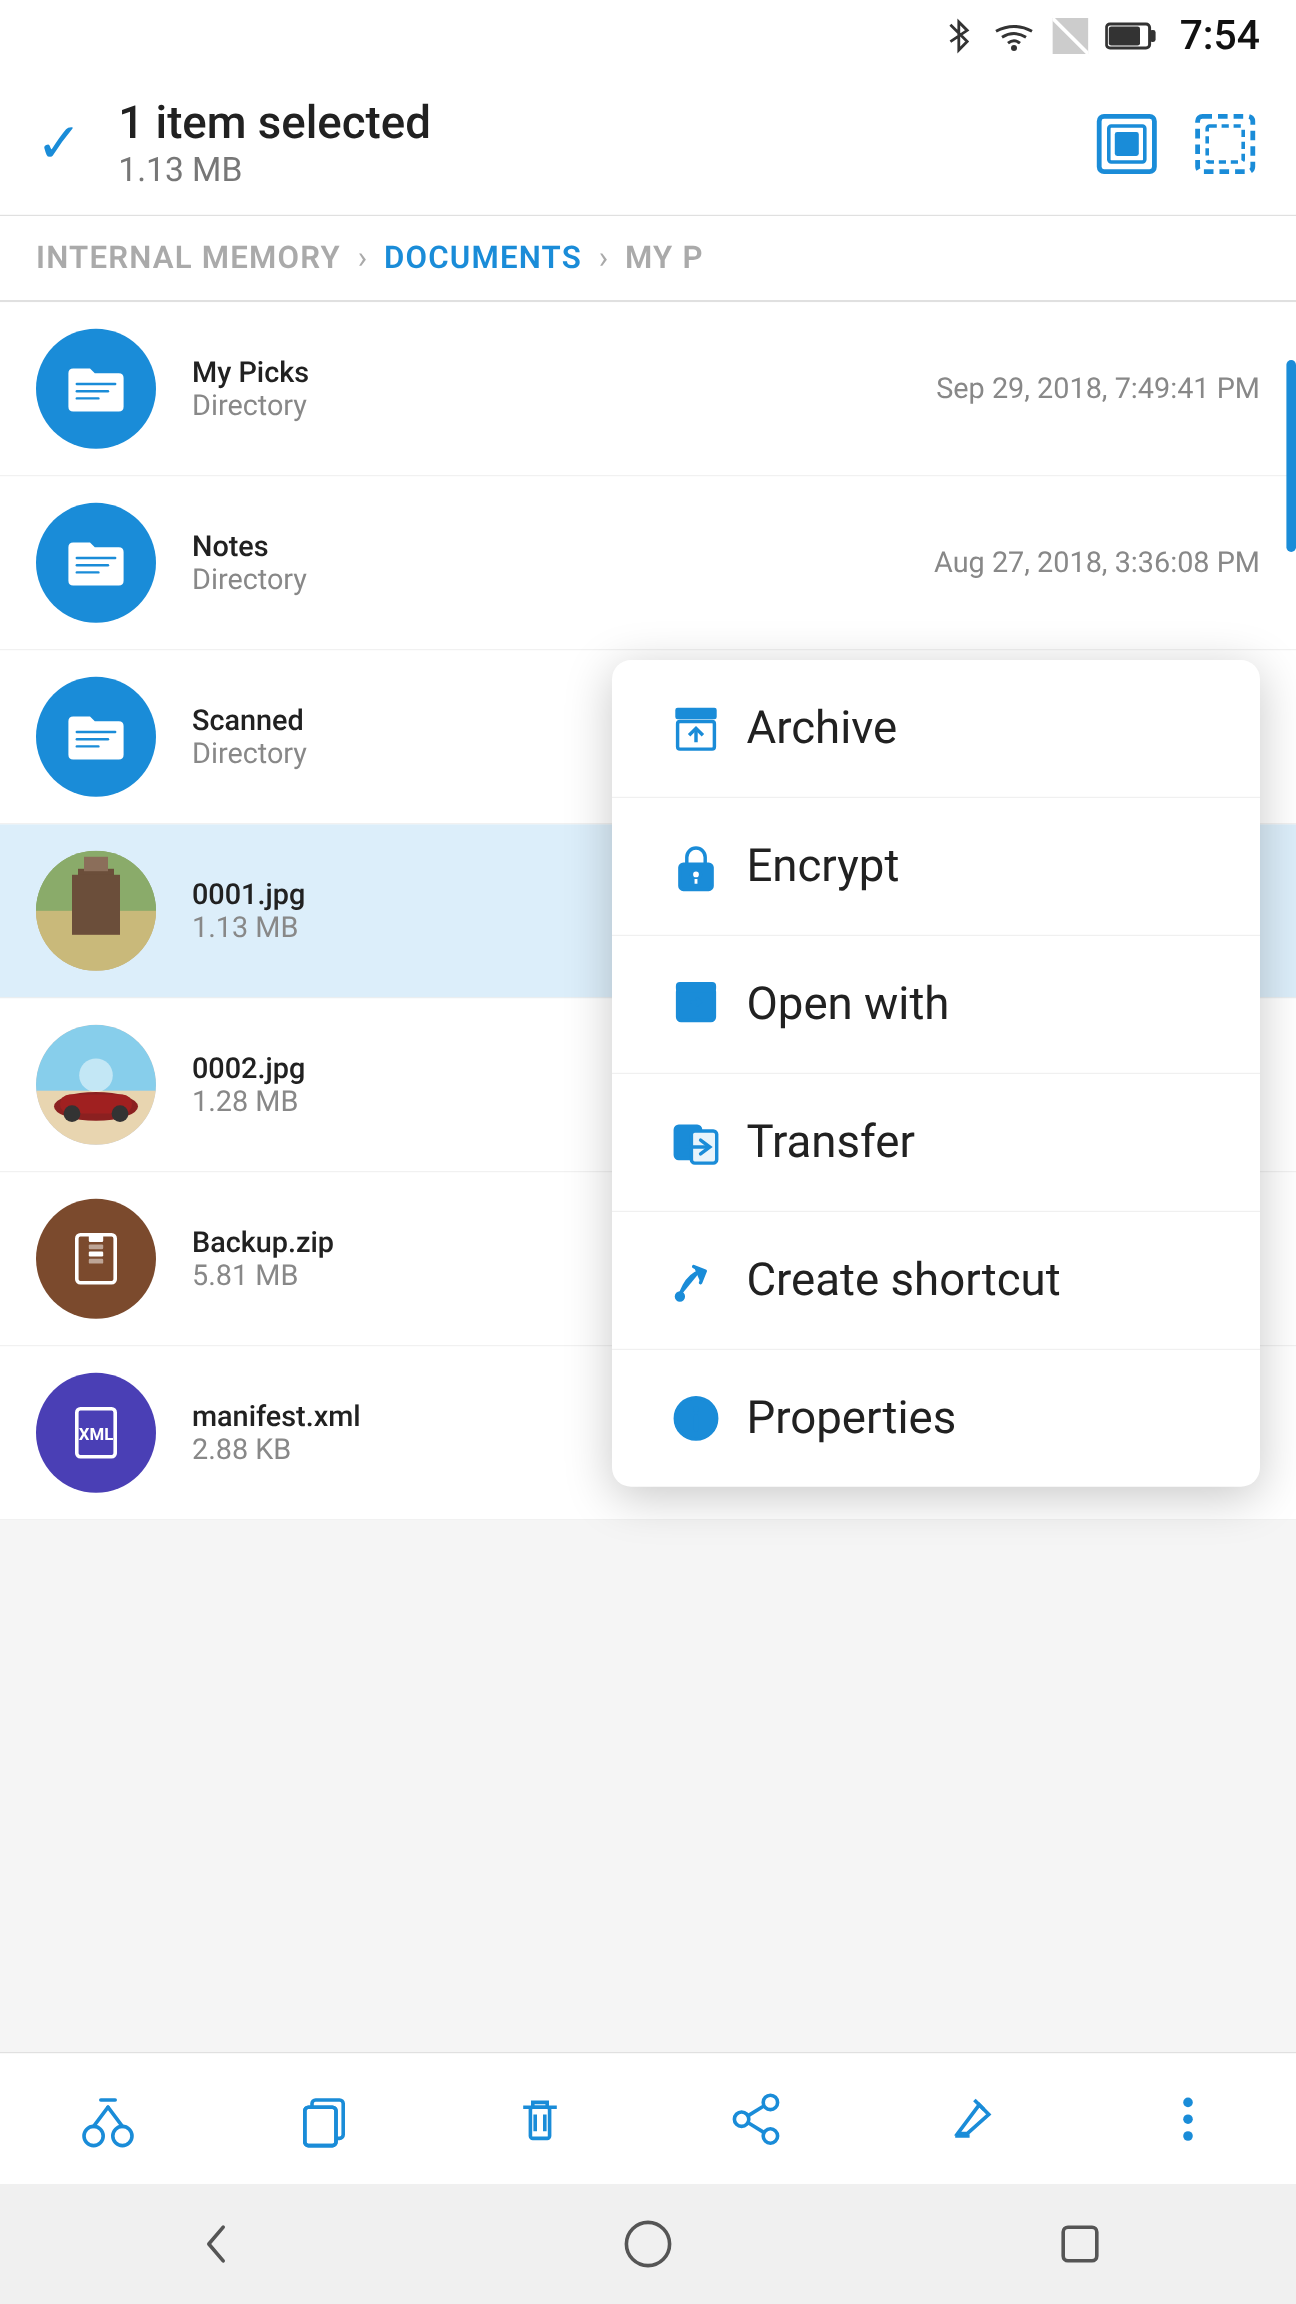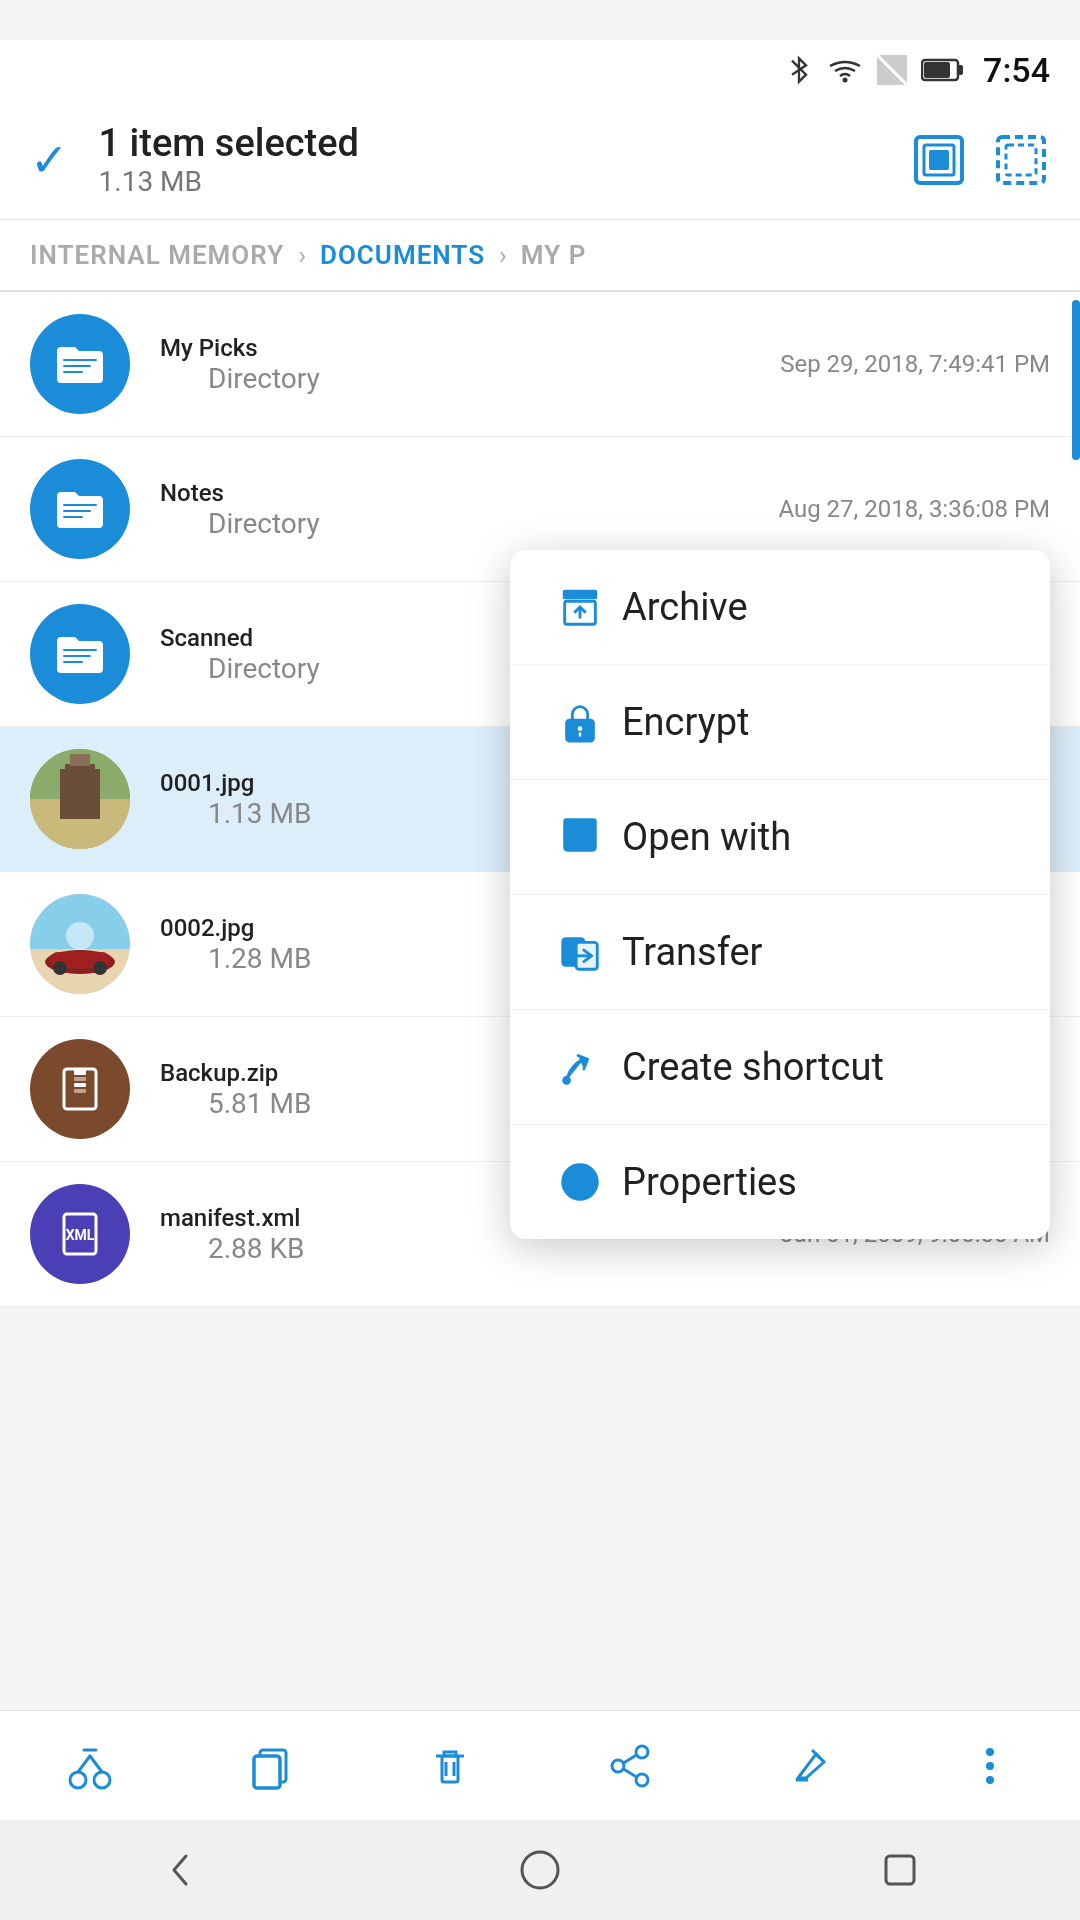--- a/index.html
+++ b/index.html
@@ -15,21 +15,20 @@
 
     
     .status-bar {
       background: #ffffff;
       height: 60px;
       display: flex;
       align-items: center;
       justify-content: flex-end;
       padding: 0 30px;
       gap: 18px;
-      margin-top: 40px;
     }
     .status-icons {
       display: flex;
       align-items: center;
       gap: 14px;
     }
     .status-time {
       font-size: 34px;
       font-weight: 500;
       color: #111;
@@ -127,23 +126,22 @@
     }
     .file-meta {
       flex: 1;
     }
     .file-name {
       font-size: 24px;
       font-weight: 500;
       color: #212121;
     }
     .file-sub {
-      font-size: 28px;
+      font-size: 24px;
       color: #888;
-      margin-left: 48px;
     }
     .file-date {
       font-size: 24px;
       color: #888;
       white-space: nowrap;
     }
 
     
     .thumb {
       width: 100px;

